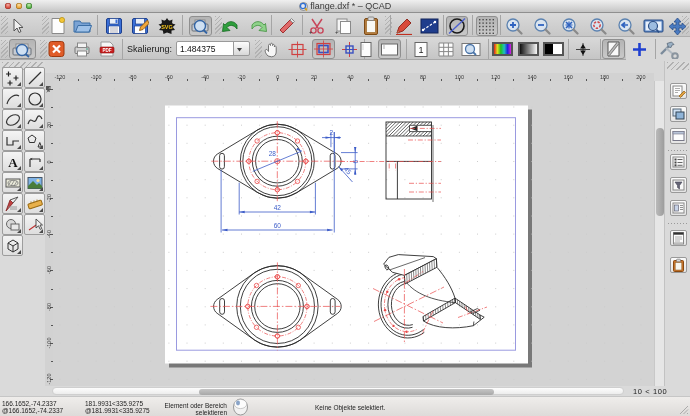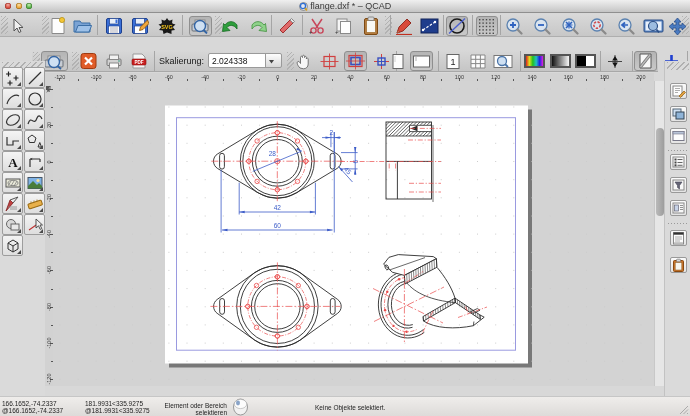--- a/index.html
+++ b/index.html
@@ -4,22 +4,22 @@
  font-family:"Liberation Sans",sans-serif;}
 *{box-sizing:border-box;}
 #app{position:relative;width:690px;height:416px;background:#d8d8d8;overflow:hidden;}
 #titlebar{position:absolute;left:0;top:0;width:690px;height:13px;
  background:linear-gradient(#efefef,#d4d4d4 65%,#c4c4c4);border-bottom:1px solid #8f8f8f;}
 .tl{position:absolute;top:3px;width:6px;height:6px;border-radius:50%;}
 #title-text{position:absolute;top:1px;left:0;width:690px;text-align:center;
  font-size:9px;color:#3a3a3a;}
 #tb1{position:absolute;left:0;top:14px;width:690px;height:23px;
  background:linear-gradient(#d9d9d9,#c7c7c7);border-bottom:1px solid #aeaeae;}
-#tb2{position:absolute;left:0;top:50px;width:626px;height:22px;
- background:linear-gradient(#d8d8d8,#c5c5c5);border-bottom:1px solid #a8a8a8;margin-left:32px;}
+#tb2{position:absolute;left:0;top:38px;width:626px;height:22px;
+ background:linear-gradient(#d8d8d8,#c5c5c5);border-bottom:1px solid #a8a8a8;}
 .grip{position:absolute;width:7px;height:18px;
  background:repeating-linear-gradient(135deg,#b2b2b2 0 1px,transparent 1px 3px);}
 .sep{position:absolute;width:1px;height:20px;background:#a5a5a5;}
 .ico{position:absolute;}
 .pressed{background:linear-gradient(#b4b4b4,#c9c9c9);border:1px solid #8f8f8f;border-radius:3px;}
 #tabbar{position:absolute;left:45px;top:61px;width:645px;height:12px;
  background:#8b8b8b;border-bottom:1px solid #636363;}
 #tab-active{position:absolute;left:27px;top:0;width:280px;height:12px;
  background:#a8a8a8;border-right:1px solid #7a7a7a;
  text-align:center;font-size:8.5px;color:#1c1c1c;line-height:12px;}
@@ -246,21 +246,21 @@
           <rect x="4.5" y="2" width="9" height="4.5" fill="#f2f2f2" stroke="#888"></rect>
           <rect x="4.5" y="10" width="9" height="5" fill="#fcfcfc" stroke="#888"></rect>
           <circle cx="14" cy="8" r="0.9" fill="#6a9"></circle>
         </svg></div>
 <div class="ico" style="left:98px;top:3px;width:18px;height:16px;"><svg width="18" height="16" viewBox="0 0 18 16">
           <path d="M3 1 L12 1 L15 4 L15 15 L3 15 Z" fill="#f6f6f6" stroke="#999"></path>
           <rect x="2" y="6" width="14" height="6" rx="1.2" fill="#c81e1e" stroke="#8e0f0f" stroke-width="0.6"></rect>
           <text x="9" y="10.8" font-size="4.6" font-weight="bold" fill="#fff" text-anchor="middle" font-family="Liberation Sans">PDF</text>
         </svg></div>
 <div style="position:absolute;left:127px;top:6px;font-size:9px;color:#1a1a1a;">Skalierung:</div>
-<div style="position:absolute;left:176px;top:3px;width:66px;height:15px;background:#fff;border:1px solid #9a9a9a;border-radius:2px;font-size:8.5px;color:#111;line-height:14px;padding-left:3px;">2.024338</div>
+<div style="position:absolute;left:176px;top:3px;width:66px;height:15px;background:#fff;border:1px solid #9a9a9a;border-radius:2px;font-size:8.5px;color:#111;line-height:14px;padding-left:3px;">1.484375</div>
 <div style="position:absolute;left:233px;top:3px;width:17px;height:15px;background:linear-gradient(#fdfdfd,#d8d8d8);border:1px solid #9a9a9a;border-radius:0 2px 2px 0;"><svg width="11" height="13">
           <path d="M3 5 L8 5 L5.5 8.5 Z" fill="#444"></path>
         </svg></div>
 <div class="ico" style="left:262px;top:3px;width:19px;height:17px;"><svg width="19" height="17" viewBox="0 0 19 17">
           <path d="M6 15 C3 12 2.5 9 4 8.5 C5.2 8.1 6 9.5 6.5 10.5 L6.5 4.5 C6.5 2.8 8.5 2.8 8.5 4.5 L8.5 3.5 C8.5 1.8 10.5 1.8 10.5 3.5 L10.5 4.5 C10.5 3 12.3 3 12.4 4.5 L12.4 6 C12.4 4.8 14.2 4.8 14.2 6.2 L14.2 11 C14.2 14 12 15.8 9.5 15.8 Z" fill="#f6f6f6" stroke="#666" stroke-width="0.9"></path>
         </svg></div>
 <div class="ico" style="left:288px;top:3px;width:19px;height:17px;"><svg width="19" height="17" viewBox="0 0 19 17">
           <rect x="4" y="3.5" width="11" height="10" fill="none" stroke="#d04040" stroke-width="1.2"></rect>
           <path d="M9.5 0.5 v16 M0.5 8.5 h18" stroke="#d04040" stroke-width="0.9"></path>
         </svg></div>
@@ -673,20 +673,26 @@
 <div class="dbtn" style="top:196px;">
         <svg width="15" height="14" viewBox="0 0 15 14">
           <rect x="2.5" y="2.5" width="10" height="11" rx="1" fill="#c8742c" stroke="#8a4a10"></rect>
           <rect x="4.2" y="4.5" width="6.6" height="7.5" fill="#f6f6f0" stroke="#9a6a30" stroke-width="0.6"></rect>
           <rect x="5.5" y="1.2" width="4" height="2.6" rx="0.8" fill="#d8d8d8" stroke="#777" stroke-width="0.7"></rect>
         </svg>
       </div>
 <div class="ddots" style="top:89px;"></div>
 <div class="ddots" style="top:162px;"></div>
 </div>
+<div id="hscrollrow">
+      <div id="hscroll">
+        <div id="hthumb"></div>
+      </div>
+      <div id="zoomlab">10 &lt; 100</div>
+    </div>
 <div id="statusbar">
 <div class="st" style="left:2px;top:3px;">166.1652,-74.2337<br>@166.1652,-74.2337</div>
 <div class="st" style="left:85px;top:3px;">181.9931&lt;335.9275<br>@181.9931&lt;335.9275</div>
 <div class="st" style="left:147px;top:5px;width:80px;text-align:right;">Element oder Bereich<br>selektieren</div>
 <svg width="17" height="18" style="position:absolute;left:232px;top:1px;">
         <ellipse cx="8.5" cy="9" rx="7" ry="8" fill="#f2f2f2" stroke="#999"></ellipse>
         <ellipse cx="8.5" cy="6" rx="6.2" ry="4.6" fill="#fcfcfc" stroke="#aaa" stroke-width="0.6"></ellipse>
         <ellipse cx="6" cy="5" rx="2" ry="2.4" fill="#8aa4c8"></ellipse>
       </svg>
 <div class="st" style="left:315px;top:7px;">Keine Objekte selektiert.</div>

